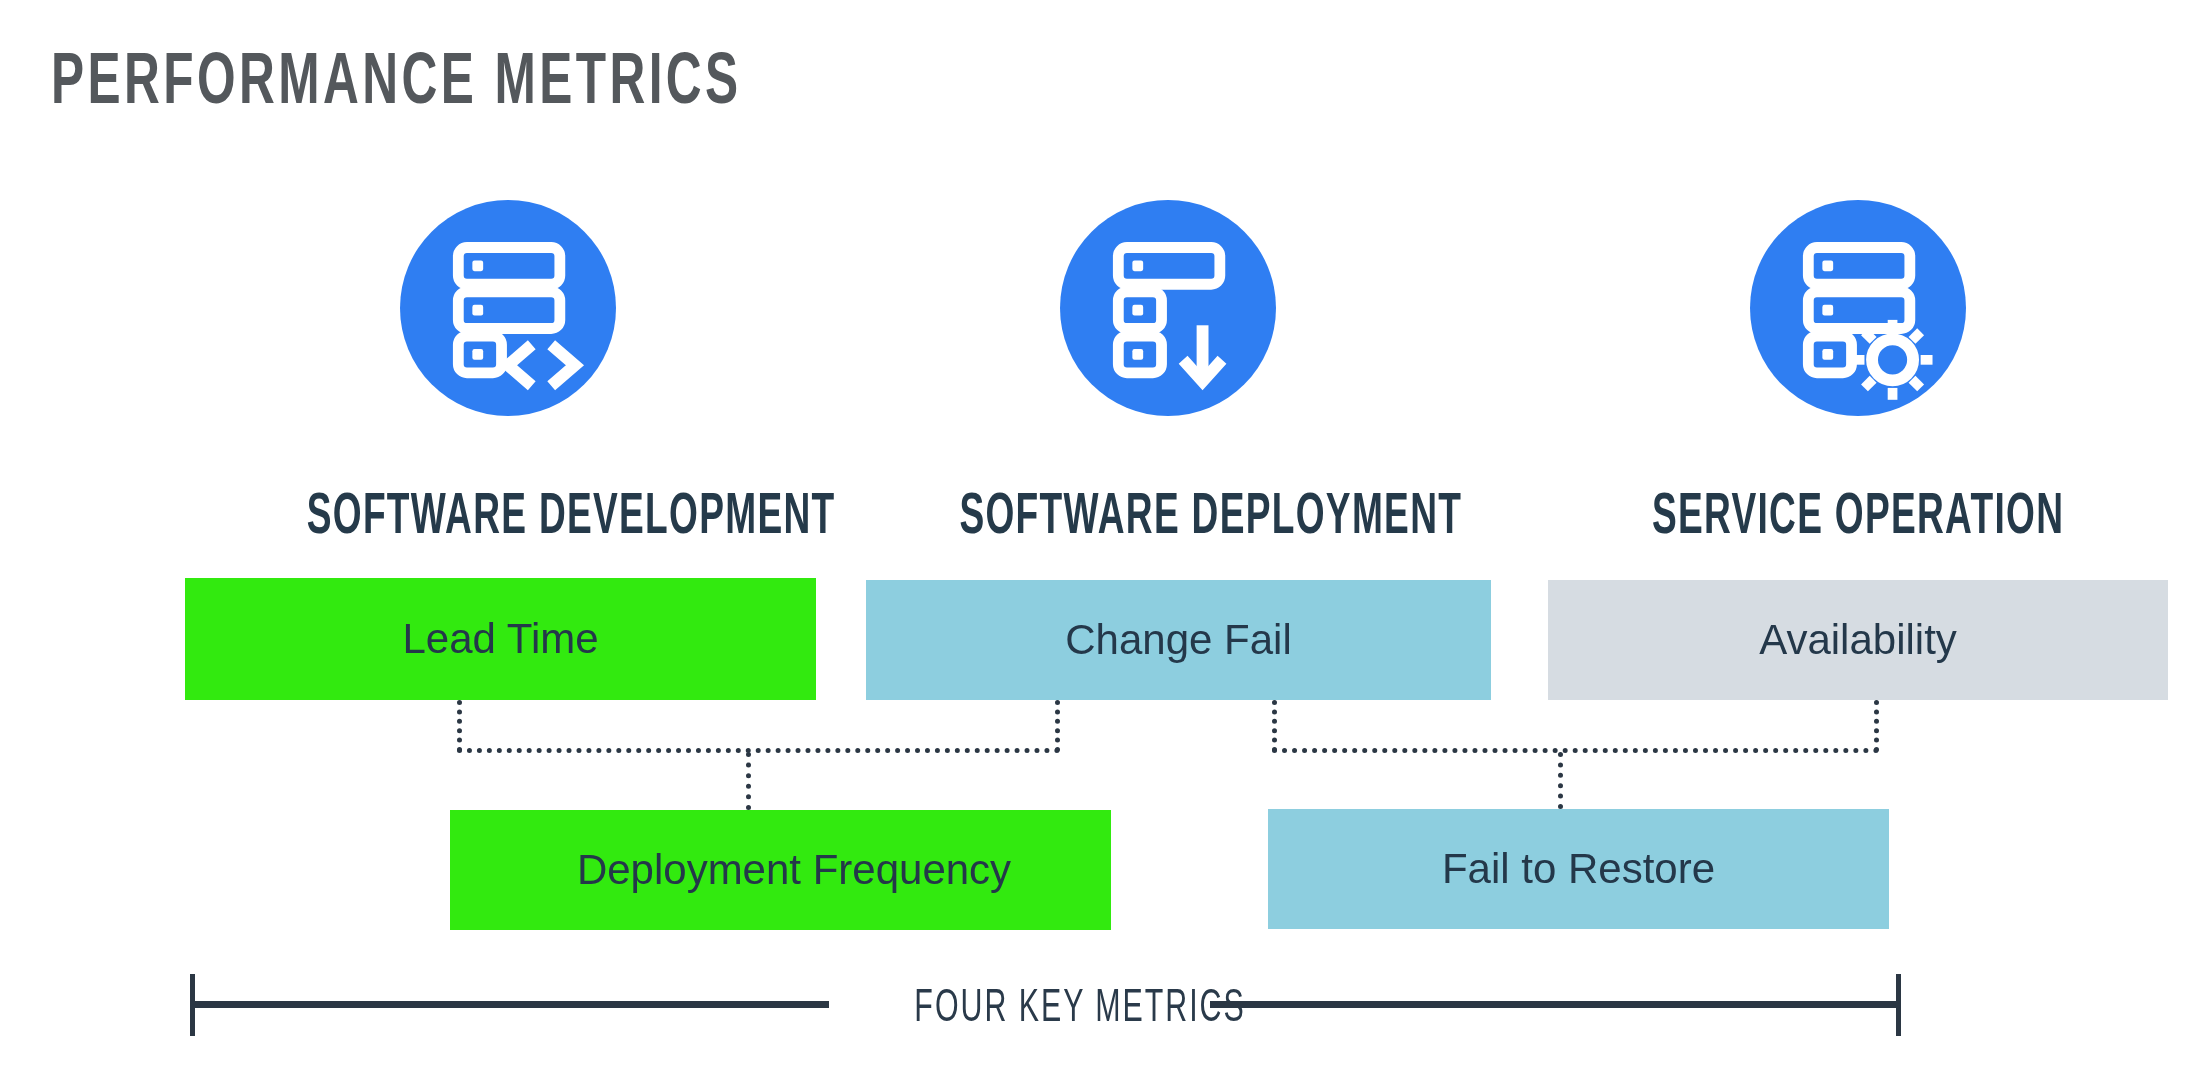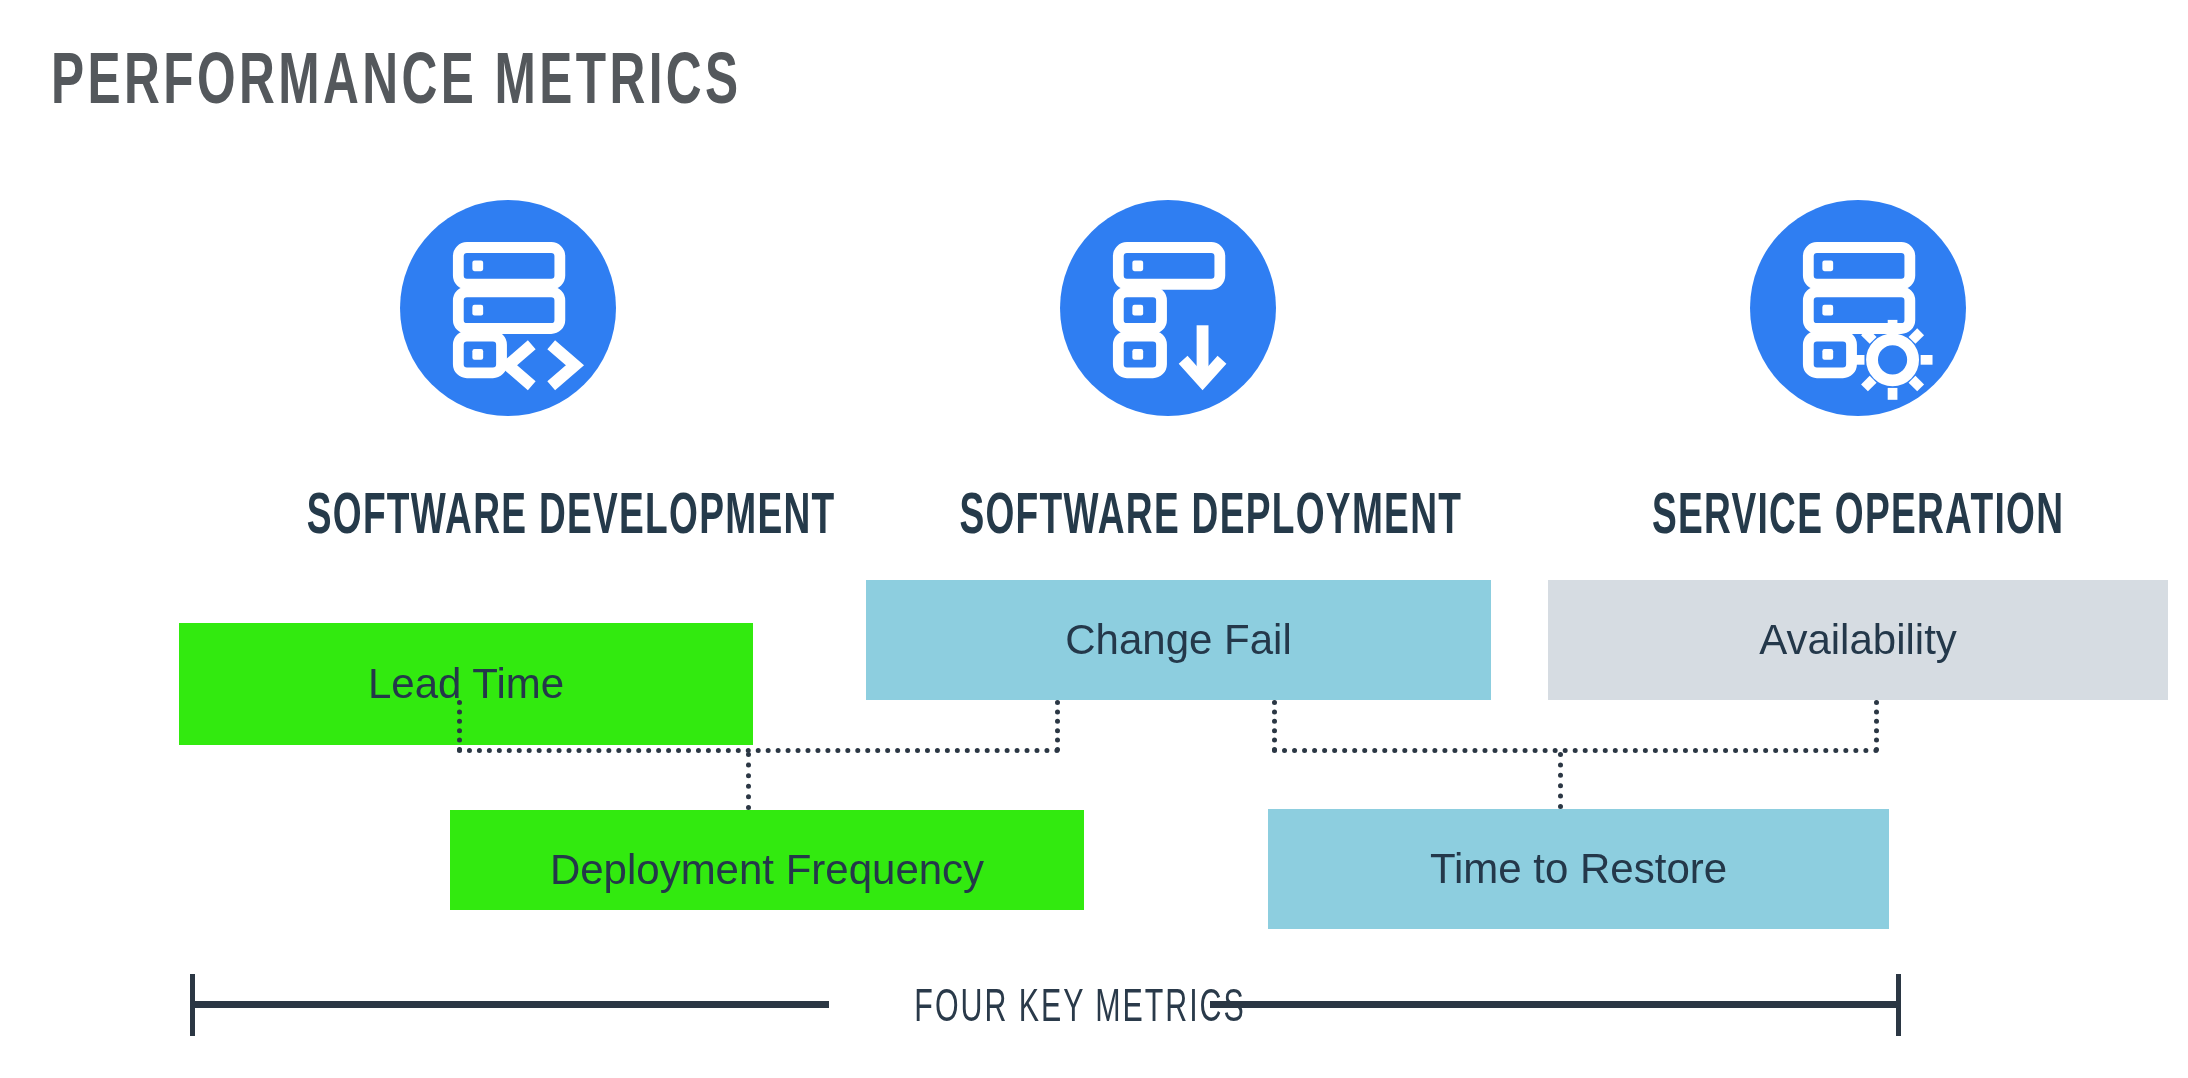--- a/index.html
+++ b/index.html
@@ -35,24 +35,24 @@
   .col-label span { display:inline-block; transform:scaleX(0.64); letter-spacing:2px; }
   .cl-1 { left:158px; } .cl-2 { left:818px; } .cl-3 { left:1508px; }
 
   
   .metric-box {
     color:#24384a; font-size:42px; text-align:center;
   }
   .bg-green { background:#32ea0f; }
   .bg-lblue { background:#8dcedf; }
   .bg-gray  { background:#d6dce2; }
-  .mb-lead    { left:179px;  top:578px; width:574px; height:122px; line-height:122px;margin-top:45px; }
+  .mb-lead    { left:185px;  top:578px; width:631px; height:122px; line-height:122px; }
   .mb-change  { left:866px;  top:580px; width:625px; height:120px; line-height:120px; }
   .mb-avail   { left:1548px; top:580px; width:620px; height:120px; line-height:120px; }
-  .mb-deploy  { left:450px;  top:810px; width:634px; height:100px; line-height:120px; }
+  .mb-deploy  { left:450px;  top:810px; width:634px; height:120px; line-height:120px;padding-left:27px; }
   .mb-restore { left:1268px; top:809px; width:621px; height:120px; line-height:120px; }
 
   
   .dot-v { width:0; border-left:5px dotted #2b3744; }
   .dot-h { height:0; border-top:5px dotted #2b3744; }
   .c1 { left:457px;  top:700px; height:52px; }
   .c2 { left:1055px; top:700px; height:52px; }
   .c3 { left:457px;  top:748px; width:603px; }
   .c4 { left:746px;  top:752px; height:58px; }
   .c5 { left:1272px; top:700px; height:52px; }
@@ -134,19 +134,19 @@
 <div class="abs dot-v c1"></div>
 <div class="abs dot-v c2"></div>
 <div class="abs dot-h c3"></div>
 <div class="abs dot-v c4"></div>
 <div class="abs dot-v c5"></div>
 <div class="abs dot-v c6"></div>
 <div class="abs dot-h c7"></div>
 <div class="abs dot-v c8"></div>
 
 <div class="abs metric-box bg-green mb-deploy">Deployment Frequency</div>
-<div class="abs metric-box bg-lblue mb-restore">Time to Restore</div>
+<div class="abs metric-box bg-lblue mb-restore">Fail to Restore</div>
 
 <div class="abs bracket-bar cap-l"></div>
 <div class="abs bracket-bar seg-l"></div>
 <div class="abs bracket-label"><span>FOUR KEY METRICS</span></div>
 <div class="abs bracket-bar seg-r"></div>
 <div class="abs bracket-bar cap-r"></div>
 
 </body></html>

